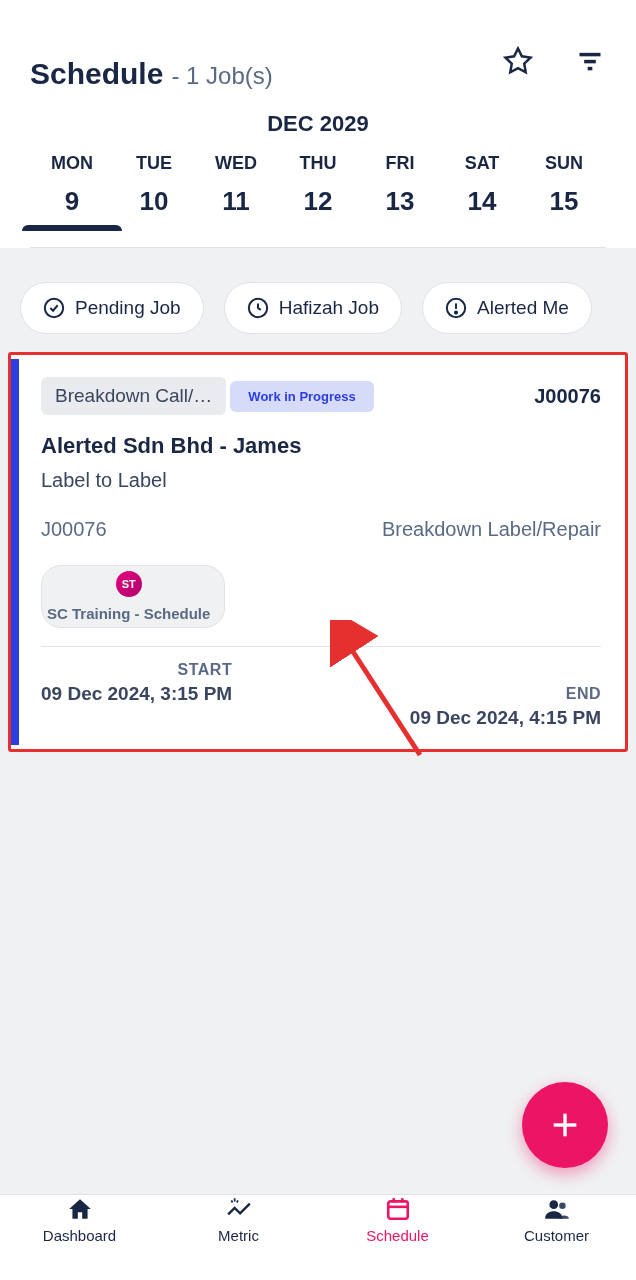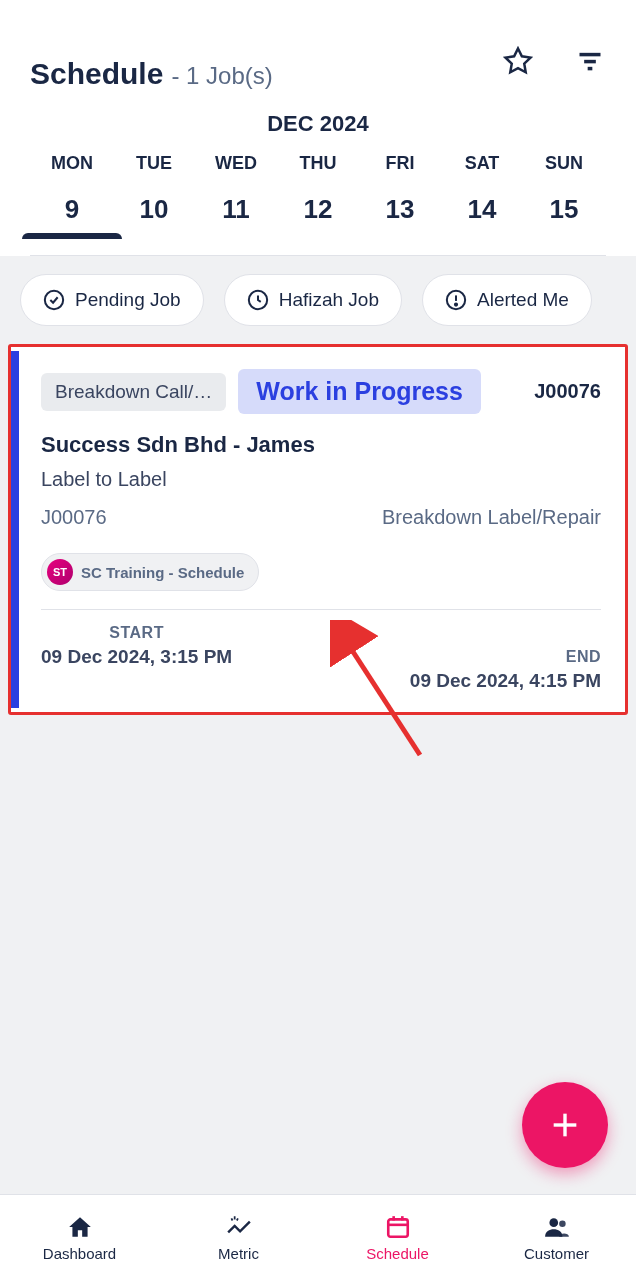--- a/index.html
+++ b/index.html
@@ -23,71 +23,71 @@
     margin-bottom: 20px;
   }
   .title-wrap { display: flex; align-items: baseline; gap: 8px; }
   .title { font-size: 30px; font-weight: 800; color: #1a2744; }
   .title-sub { font-size: 24px; color: #5a6a85; font-weight: 500; margin-top: 32px; }
   .header-icons { display: flex; gap: 40px; align-items: center; }
   .icon-btn { width: 32px; height: 32px; display: flex; align-items: center; justify-content: center; cursor: pointer; }
   .month-label { text-align: center; font-size: 22px; font-weight: 700; color: #1a2744; padding-bottom: 16px; }
   .week-row { display: flex; justify-content: space-between; padding: 0 2px 16px 2px; border-bottom: 1px solid #e0e2e8; }
   .day-cell { text-align: center; width: 80px; cursor: pointer; }
-  .day-name { font-size: 18px; font-weight: 600; color: #1a2744; margin-bottom: 20px; }
+  .day-name { font-size: 18px; font-weight: 600; color: #1a2744; margin-bottom: 12px; }
   .day-num { font-size: 26px; font-weight: 800; color: #1a2744; }
   .day-indicator { height: 6px; margin-top: 8px; }
   .day-cell.active .day-indicator { background: #1a2744; border-radius: 6px 6px 0 0; margin-left: -10px; margin-right: -10px; }
   .filter-row { display: flex; gap: 20px; padding: 18px 20px; background: #f0f1f3; }
   .filter-chip {
     background: #fff; border: 1px solid #e0e2e8; border-radius: 30px;
     padding: 14px 22px; display: flex; align-items: center; gap: 10px;
-    font-size: 19px; font-weight: 500; color: #1a2744; cursor: pointer;
+    font-size: 19px; font-weight: 500; color: #1a2744; cursor: pointer; margin-top: 16px;
   }
   .card-wrap { padding: 0 8px; }
   .job-card {
     background: #fff; border: 3px solid #e6302f; border-radius: 3px;
     position: relative; overflow: hidden;
   }
   .job-card-inner { border-left: 8px solid #2b3fe0; padding: 18px 20px 16px 20px; margin: 4px; margin-left: 0; padding-left: 22px; }
-  .card-row1 { display: flex; align-items: center; gap: 12px; margin-bottom: 18px; }
+  .card-row1 { display: flex; align-items: center; gap: 4px; margin-bottom: 18px; }
   .tag-grey { background: #e9ebee; color: #3a4560; padding: 8px 14px; border-radius: 6px; font-size: 19px; font-weight: 500; max-width: 195px; white-space: nowrap; overflow: hidden; text-overflow: ellipsis; }
-  .tag-blue { background: #d6dbfa; color: #2b3fe0; padding: 8px 18px; border-radius: 6px; font-size: 25px; font-weight: 600; }
+  .tag-blue { background: #d6dbfa; color: #2b3fe0; padding: 8px 18px; border-radius: 6px; font-size: 13px; font-weight: 600; }
   .job-id-top { margin-left: auto; font-size: 20px; font-weight: 600; color: #1a2744; }
   .company { font-size: 22px; font-weight: 800; color: #1a2744; margin-bottom: 10px; }
-  .label-line { font-size: 20px; color: #3a4560; margin-bottom: 15px; }
+  .label-line { font-size: 20px; color: #3a4560; margin-bottom: 26px; }
   .card-row2 { display: flex; justify-content: space-between; font-size: 20px; color: #5a6a85; margin-bottom: 24px; }
   .assignee-chip {
     display: inline-flex; align-items: center; gap: 8px;
     background: #f0f1f3; border: 1px solid #e0e2e8; border-radius: 20px;
-    padding: 5px 14px 5px 5px; font-size: 15px; font-weight: 600; color: #5a6a85;
+    padding: 5px 14px 5px 5px; font-size: 15px; font-weight: 600; color: #5a6a85; flex-direction: column;
   }
   .avatar-circle {
     width: 26px; height: 26px; border-radius: 50%;
     background: linear-gradient(135deg, #e6007e, #b0006e);
     color: #fff; font-size: 11px; font-weight: 700;
     display: flex; align-items: center; justify-content: center;
   }
   .card-divider { border: 0; border-top: 1px solid #e0e2e8; margin: 18px 0 14px 0; }
   .time-row { display: flex; justify-content: space-between; }
-  .time-col-left { text-align: center; }
+  .time-col-left { text-align: right; }
   .time-col-right { text-align: right; margin-top: 24px; }
   .time-label { font-size: 16px; font-weight: 700; color: #5a6a85; letter-spacing: .5px; margin-bottom: 4px; }
   .time-val { font-size: 19px; color: #3a4560; font-weight: 700; }
   .arrow-svg { position: absolute; top: 620px; left: 330px; pointer-events: none; }
   .fab {
     position: absolute; right: 28px; bottom: 112px;
     width: 86px; height: 86px; border-radius: 50%;
     background: #ec1565; color: #fff; display: flex; align-items: center; justify-content: center;
     font-size: 44px; box-shadow: 0 6px 16px rgba(236,21,101,.4); cursor: pointer;
   }
   .bottom-nav {
     position: absolute; bottom: 0; left: 0; right: 0; height: 86px;
     background: #fff; border-top: 1px solid #e0e2e8;
-    display: flex; justify-content: space-around; align-items: center;
+    display: flex; justify-content: space-around; 
   }
   .nav-item { text-align: center; cursor: pointer; flex: 1; }
   .nav-icon { height: 28px; display: flex; align-items: center; justify-content: center; margin-bottom: 4px; }
   .nav-label { font-size: 15px; color: #1a2744; }
   .nav-item.active .nav-label { color: #ec1565; }
 </style>
 </head>
 <body>
 
 <div class="header">
@@ -104,21 +104,21 @@
       </div>
       <div class="icon-btn">
         <svg width="28" height="28" viewBox="0 0 24 24" fill="#1a2744">
             <rect x="3" y="5" width="18" height="3"></rect>
             <rect x="7" y="11" width="10" height="3"></rect>
             <rect x="10" y="17" width="4" height="3"></rect>
           </svg>
       </div>
     </div>
   </div>
-  <div class="month-label">DEC 2024</div>
+  <div class="month-label">DEC 2029</div>
   <div class="week-row" id="week-row">
       <div class="day-cell active">
         <div class="day-name">MON</div>
         <div class="day-num">9</div>
         <div class="day-indicator"></div>
       </div>
       <div class="day-cell">
         <div class="day-name">TUE</div>
         <div class="day-num">10</div>
         <div class="day-indicator"></div>
@@ -177,21 +177,21 @@
 </div>
 
 <div class="card-wrap">
   <div class="job-card">
     <div class="job-card-inner">
       <div class="card-row1">
         <span class="tag-grey">Breakdown Call/…</span>
         <span class="tag-blue">Work in Progress</span>
         <span class="job-id-top">J00076</span>
       </div>
-      <div class="company">Success Sdn Bhd  - James</div>
+      <div class="company">Alerted Sdn Bhd  - James</div>
       <div class="label-line">Label to Label</div>
       <div class="card-row2">
         <span>J00076</span>
         <span>Breakdown Label/Repair</span>
       </div>
       <div class="assignee-chip">
         <span class="avatar-circle">ST</span>
         <span>SC Training - Schedule</span>
       </div>
       <hr class="card-divider">

